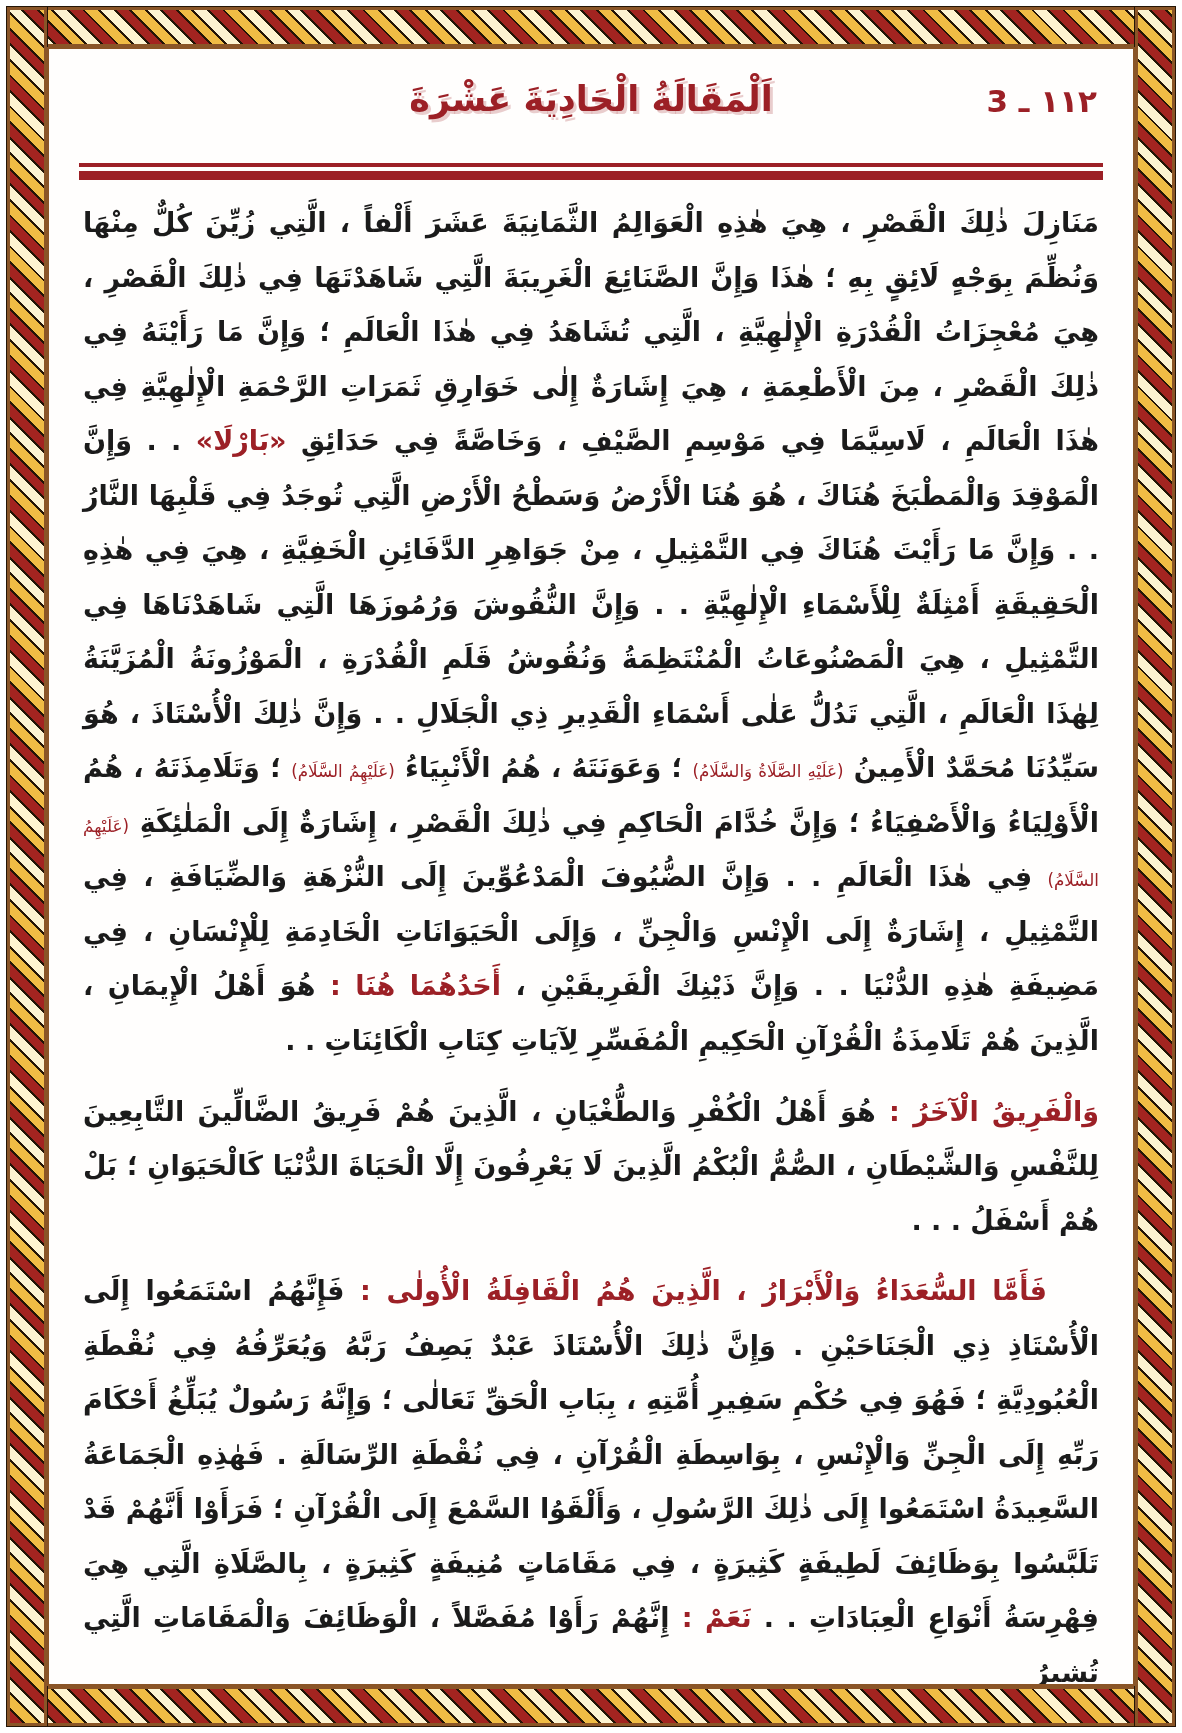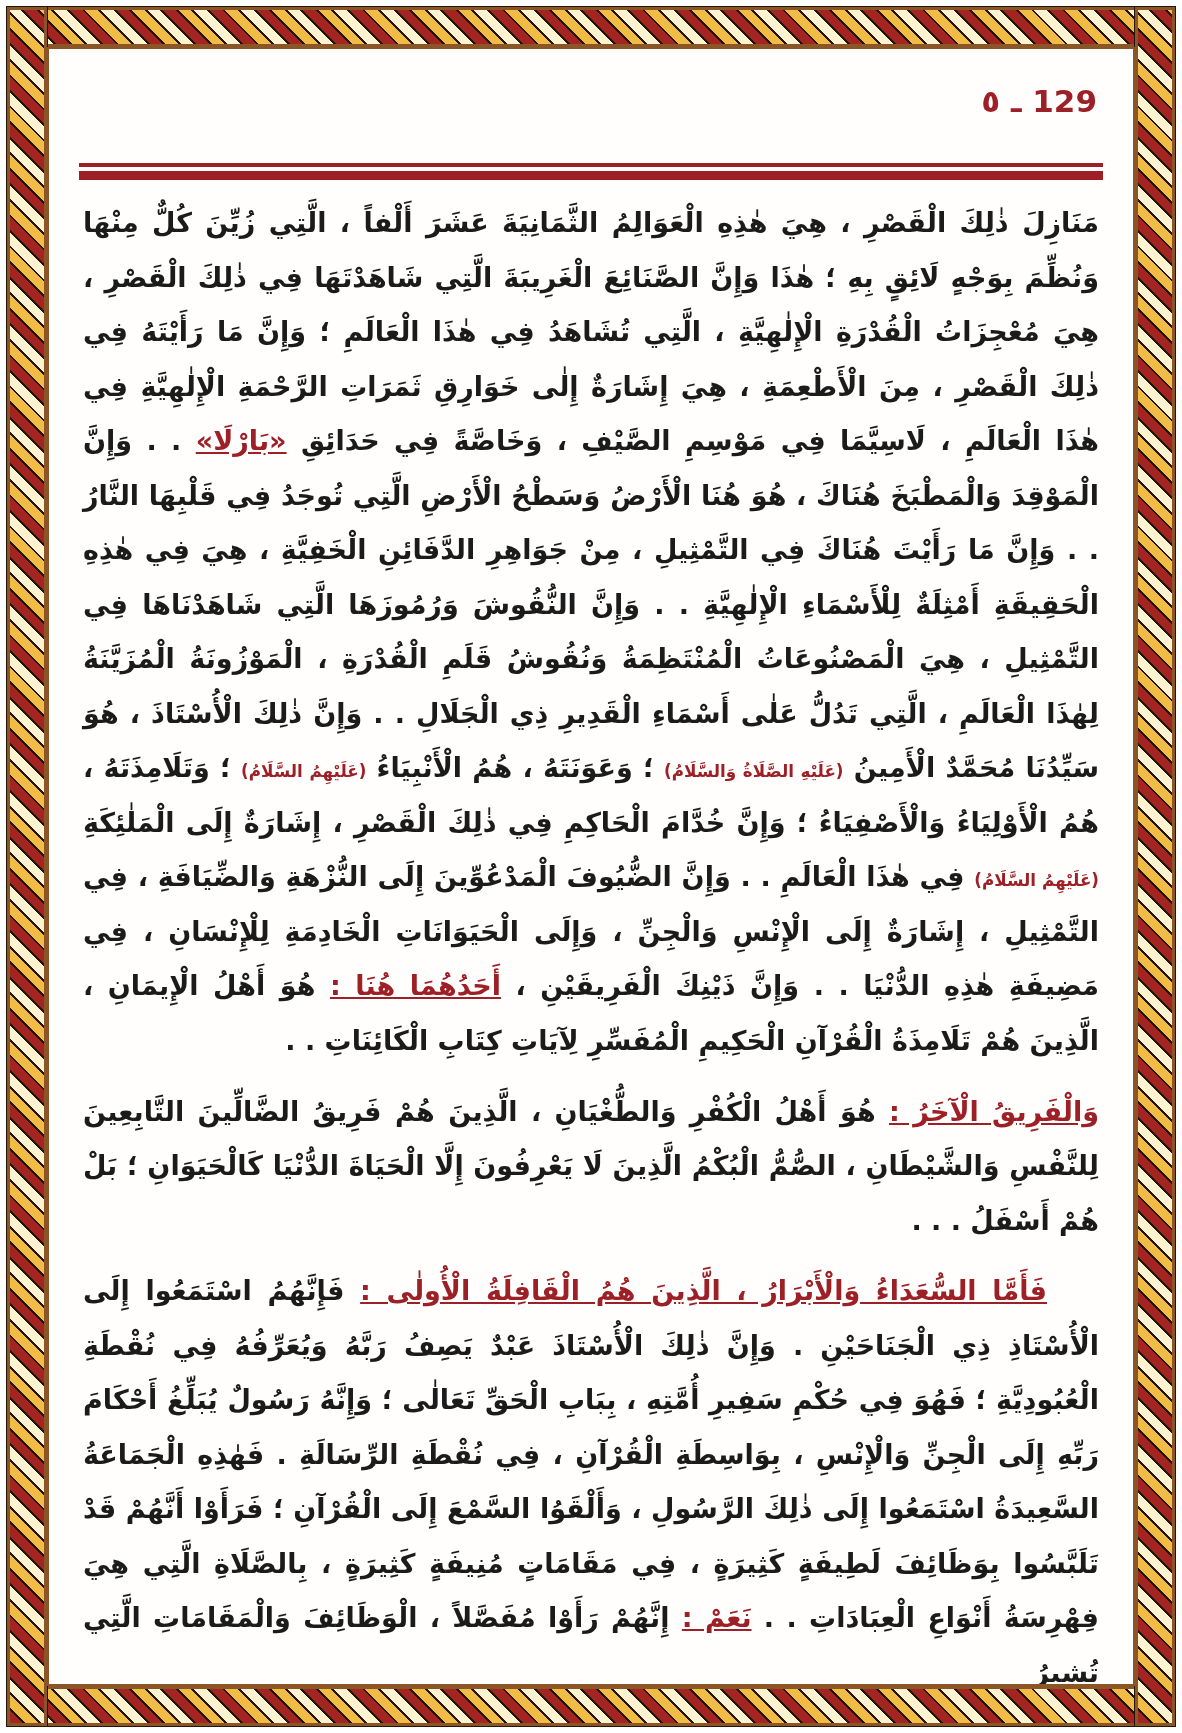--- a/index.html
+++ b/index.html
@@ -67,37 +67,38 @@
     direction:rtl;
     text-align:justify;
     font-size:27px;
     line-height:2.02;
     padding:10px 6px 0 6px;
   }
   .para{margin-top:16px;}
   .para:first-child{margin-top:6px;}
   .para.indent{text-indent:52px;}
   .seg-normal{color:var(--ink);font-weight:bold;}
-  .seg-red{color:var(--red);font-weight:bold;text-decoration:underline;}
-  .seg-honorific{color:var(--red);font-size:0.62em;font-weight:bold;}
+  .seg-red{color:var(--red);font-weight:bold;}
+  .seg-honorific{color:var(--red);font-size:0.62em;font-weight:normal;}
 </style>
 </head>
 <body>
 
 <div class="page">
 
   <div class="frame-strip frame-top"></div>
   <div class="frame-strip frame-bottom"></div>
   <div class="frame-strip frame-left"></div>
   <div class="frame-strip frame-right"></div>
 
   <div class="content">
 
     <div class="header">
-      <div class="page-number">129 ـ ٥</div>
+      <div class="page-number">١١٢ ـ 3</div>
+      <div class="page-title">اَلْمَقَالَةُ الْحَادِيَةَ عَشْرَةَ</div>
     </div>
 
     <div class="divider">
       <div class="thin"></div>
       <div class="thick"></div>
     </div>
 
     <div class="body-text">
         <p class="para"><span class="seg-normal">مَنَازِلَ ذٰلِكَ الْقَصْرِ ، هِيَ هٰذِهِ الْعَوَالِمُ الثَّمَانِيَةَ عَشَرَ أَلْفاً ، الَّتِي زُيِّنَ كُلٌّ مِنْهَا وَنُظِّمَ بِوَجْهٍ لَائِقٍ بِهِ ؛ هٰذَا وَإِنَّ الصَّنَائِعَ الْغَرِيبَةَ الَّتِي شَاهَدْتَهَا فِي ذٰلِكَ الْقَصْرِ ، هِيَ مُعْجِزَاتُ الْقُدْرَةِ الْإِلٰهِيَّةِ ، الَّتِي تُشَاهَدُ فِي هٰذَا الْعَالَمِ ؛ وَإِنَّ مَا رَأَيْتَهُ فِي ذٰلِكَ الْقَصْرِ ، مِنَ الْأَطْعِمَةِ ، هِيَ إِشَارَةٌ إِلٰى خَوَارِقِ ثَمَرَاتِ الرَّحْمَةِ الْإِلٰهِيَّةِ فِي هٰذَا الْعَالَمِ ، لَاسِيَّمَا فِي مَوْسِمِ الصَّيْفِ ، وَخَاصَّةً فِي حَدَائِقِ </span><span class="seg-red">«بَارْلَا»</span><span class="seg-normal"> . . وَإِنَّ الْمَوْقِدَ وَالْمَطْبَخَ هُنَاكَ ، هُوَ هُنَا الْأَرْضُ وَسَطْحُ الْأَرْضِ الَّتِي تُوجَدُ فِي قَلْبِهَا النَّارُ . . وَإِنَّ مَا رَأَيْتَ هُنَاكَ فِي التَّمْثِيلِ ، مِنْ جَوَاهِرِ الدَّفَائِنِ الْخَفِيَّةِ ، هِيَ فِي هٰذِهِ الْحَقِيقَةِ أَمْثِلَةٌ لِلْأَسْمَاءِ الْإِلٰهِيَّةِ . . وَإِنَّ النُّقُوشَ وَرُمُوزَهَا الَّتِي شَاهَدْنَاهَا فِي التَّمْثِيلِ ، هِيَ الْمَصْنُوعَاتُ الْمُنْتَظِمَةُ وَنُقُوشُ قَلَمِ الْقُدْرَةِ ، الْمَوْزُونَةُ الْمُزَيَّنَةُ لِهٰذَا الْعَالَمِ ، الَّتِي تَدُلُّ عَلٰى أَسْمَاءِ الْقَدِيرِ ذِي الْجَلَالِ . . وَإِنَّ ذٰلِكَ الْأُسْتَاذَ ، هُوَ سَيِّدُنَا مُحَمَّدٌ الْأَمِينُ </span><span class="seg-honorific">(عَلَيْهِ الصَّلَاةُ وَالسَّلَامُ)</span><span class="seg-normal"> ؛ وَعَوَنَتَهُ ، هُمُ الْأَنْبِيَاءُ </span><span class="seg-honorific">(عَلَيْهِمُ السَّلَامُ)</span><span class="seg-normal"> ؛ وَتَلَامِذَتَهُ ، هُمُ الْأَوْلِيَاءُ وَالْأَصْفِيَاءُ ؛ وَإِنَّ خُدَّامَ الْحَاكِمِ فِي ذٰلِكَ الْقَصْرِ ، إِشَارَةٌ إِلَى الْمَلٰئِكَةِ </span><span class="seg-honorific">(عَلَيْهِمُ السَّلَامُ)</span><span class="seg-normal"> فِي هٰذَا الْعَالَمِ . . وَإِنَّ الضُّيُوفَ الْمَدْعُوِّينَ إِلَى النُّزْهَةِ وَالضِّيَافَةِ ، فِي التَّمْثِيلِ ، إِشَارَةٌ إِلَى الْإِنْسِ وَالْجِنِّ ، وَإِلَى الْحَيَوَانَاتِ الْخَادِمَةِ لِلْإِنْسَانِ ، فِي مَضِيفَةِ هٰذِهِ الدُّنْيَا . . وَإِنَّ ذَيْنِكَ الْفَرِيقَيْنِ ، </span><span class="seg-red">أَحَدُهُمَا هُنَا :</span><span class="seg-normal"> هُوَ أَهْلُ الْإِيمَانِ ، الَّذِينَ هُمْ تَلَامِذَةُ الْقُرْآنِ الْحَكِيمِ الْمُفَسِّرِ لِآيَاتِ كِتَابِ الْكَائِنَاتِ . .</span></p>
         <p class="para"><span class="seg-red">وَالْفَرِيقُ الْآخَرُ :</span><span class="seg-normal"> هُوَ أَهْلُ الْكُفْرِ وَالطُّغْيَانِ ، الَّذِينَ هُمْ فَرِيقُ الضَّالِّينَ التَّابِعِينَ لِلنَّفْسِ وَالشَّيْطَانِ ، الصُّمُّ الْبُكْمُ الَّذِينَ لَا يَعْرِفُونَ إِلَّا الْحَيَاةَ الدُّنْيَا كَالْحَيَوَانِ ؛ بَلْ هُمْ أَسْفَلُ . . .</span></p>

